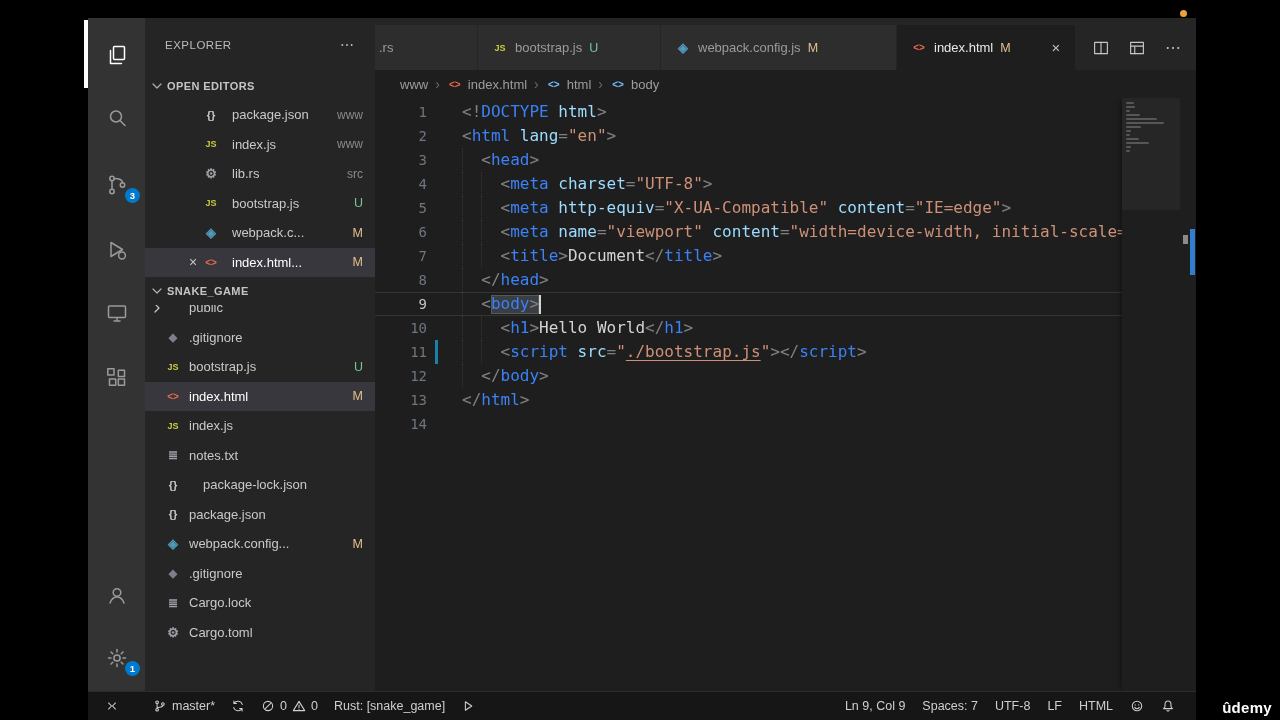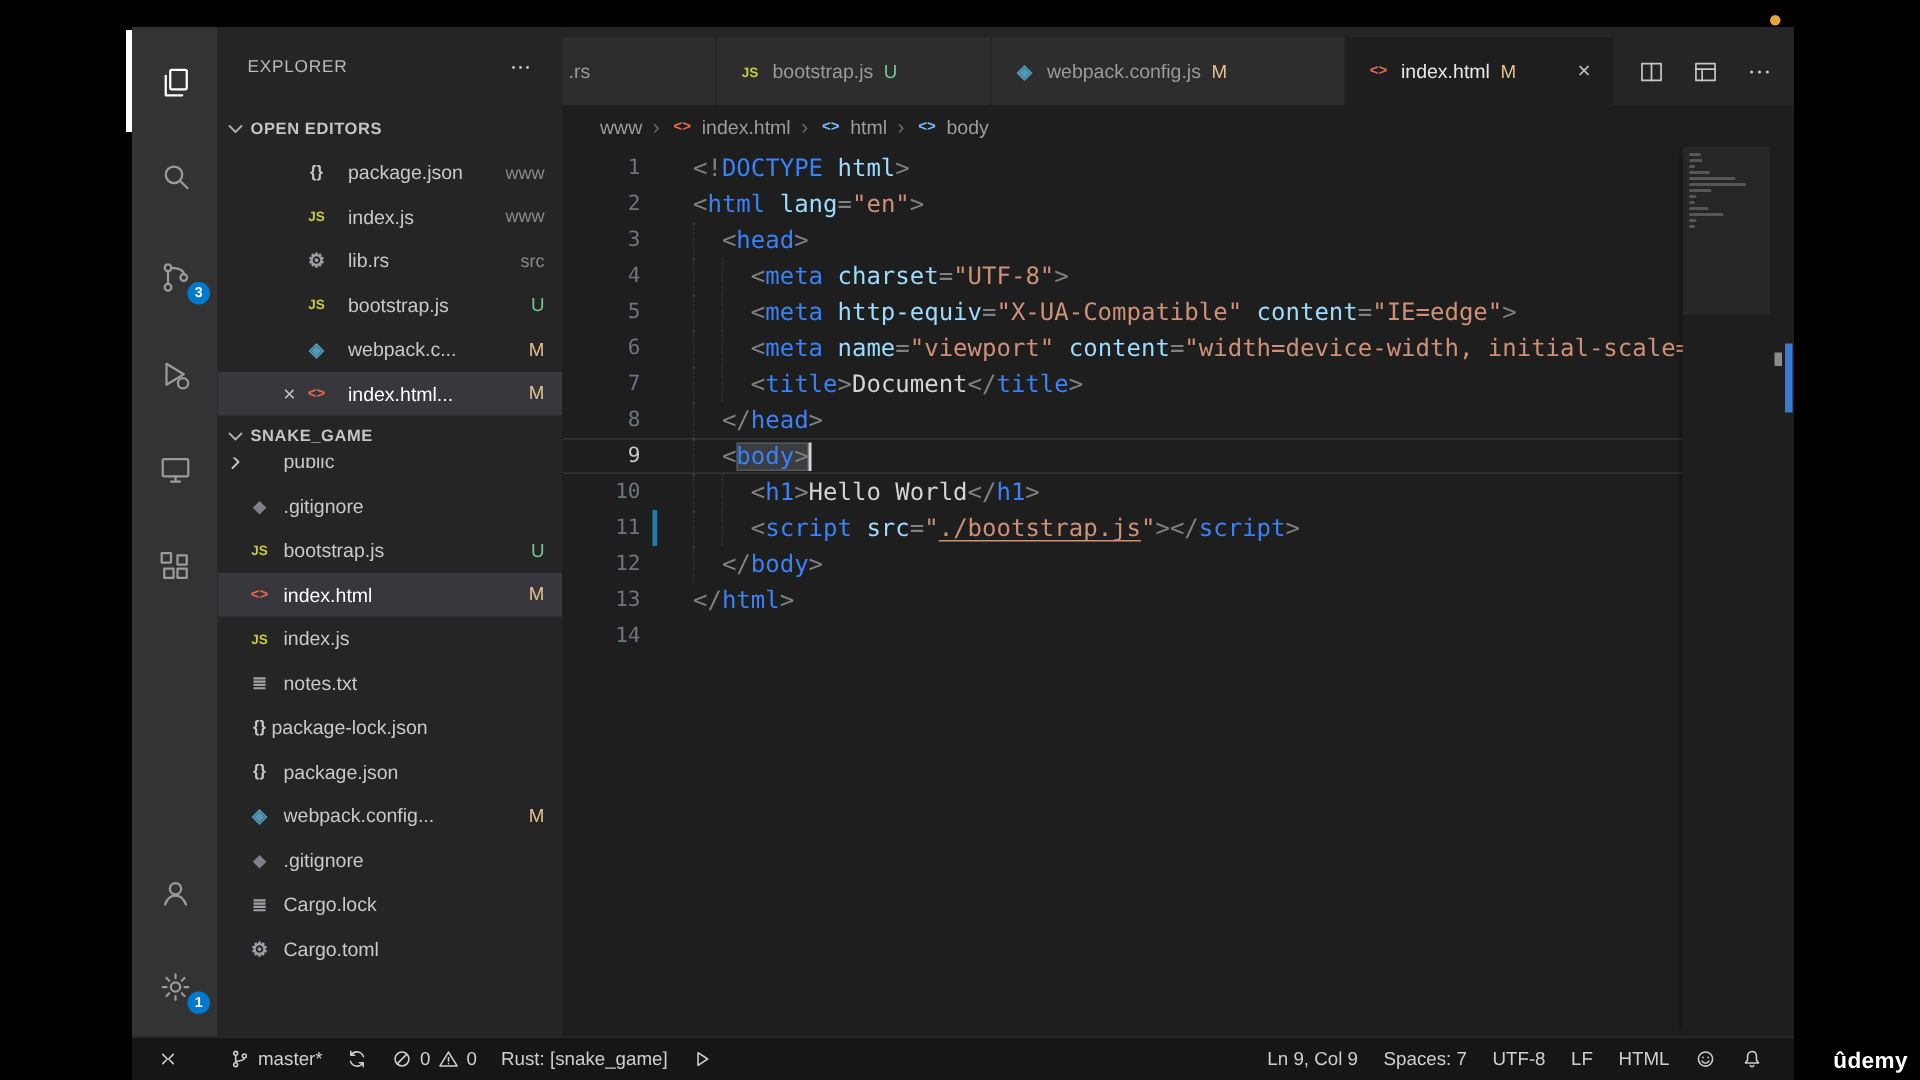--- a/index.html
+++ b/index.html
@@ -286,21 +286,21 @@
             <span class="label" style="margin-left: 8px;">index.js</span>
           </div>
           <div class="frow tree-row">
             <span class="spacer16"></span>
             <span class="fileicon" style="color: rgb(157, 160, 166); font-size: 12px;">≣</span>
             <span class="label" style="margin-left: 8px;">notes.txt</span>
           </div>
           <div class="frow tree-row">
             <span class="spacer16"></span>
             <span class="fileicon" style="color: rgb(200, 200, 200); font-size: 11px;">{}</span>
-            <span class="label" style="margin-left: 0;">package-lock.json</span>
+            <span class="label" style="margin-left: 22px;">package-lock.json</span>
           </div>
           <div class="frow tree-row">
             <span class="spacer16"></span>
             <span class="fileicon" style="color: rgb(200, 200, 200); font-size: 11px;">{}</span>
             <span class="label" style="margin-left: 8px;">package.json</span>
           </div>
           <div class="frow tree-row">
             <span class="spacer16"></span>
             <span class="fileicon" style="color: rgb(81, 154, 186); font-size: 13px;">◈</span>
             <span class="label" style="margin-left: 8px;">webpack.config...</span>

